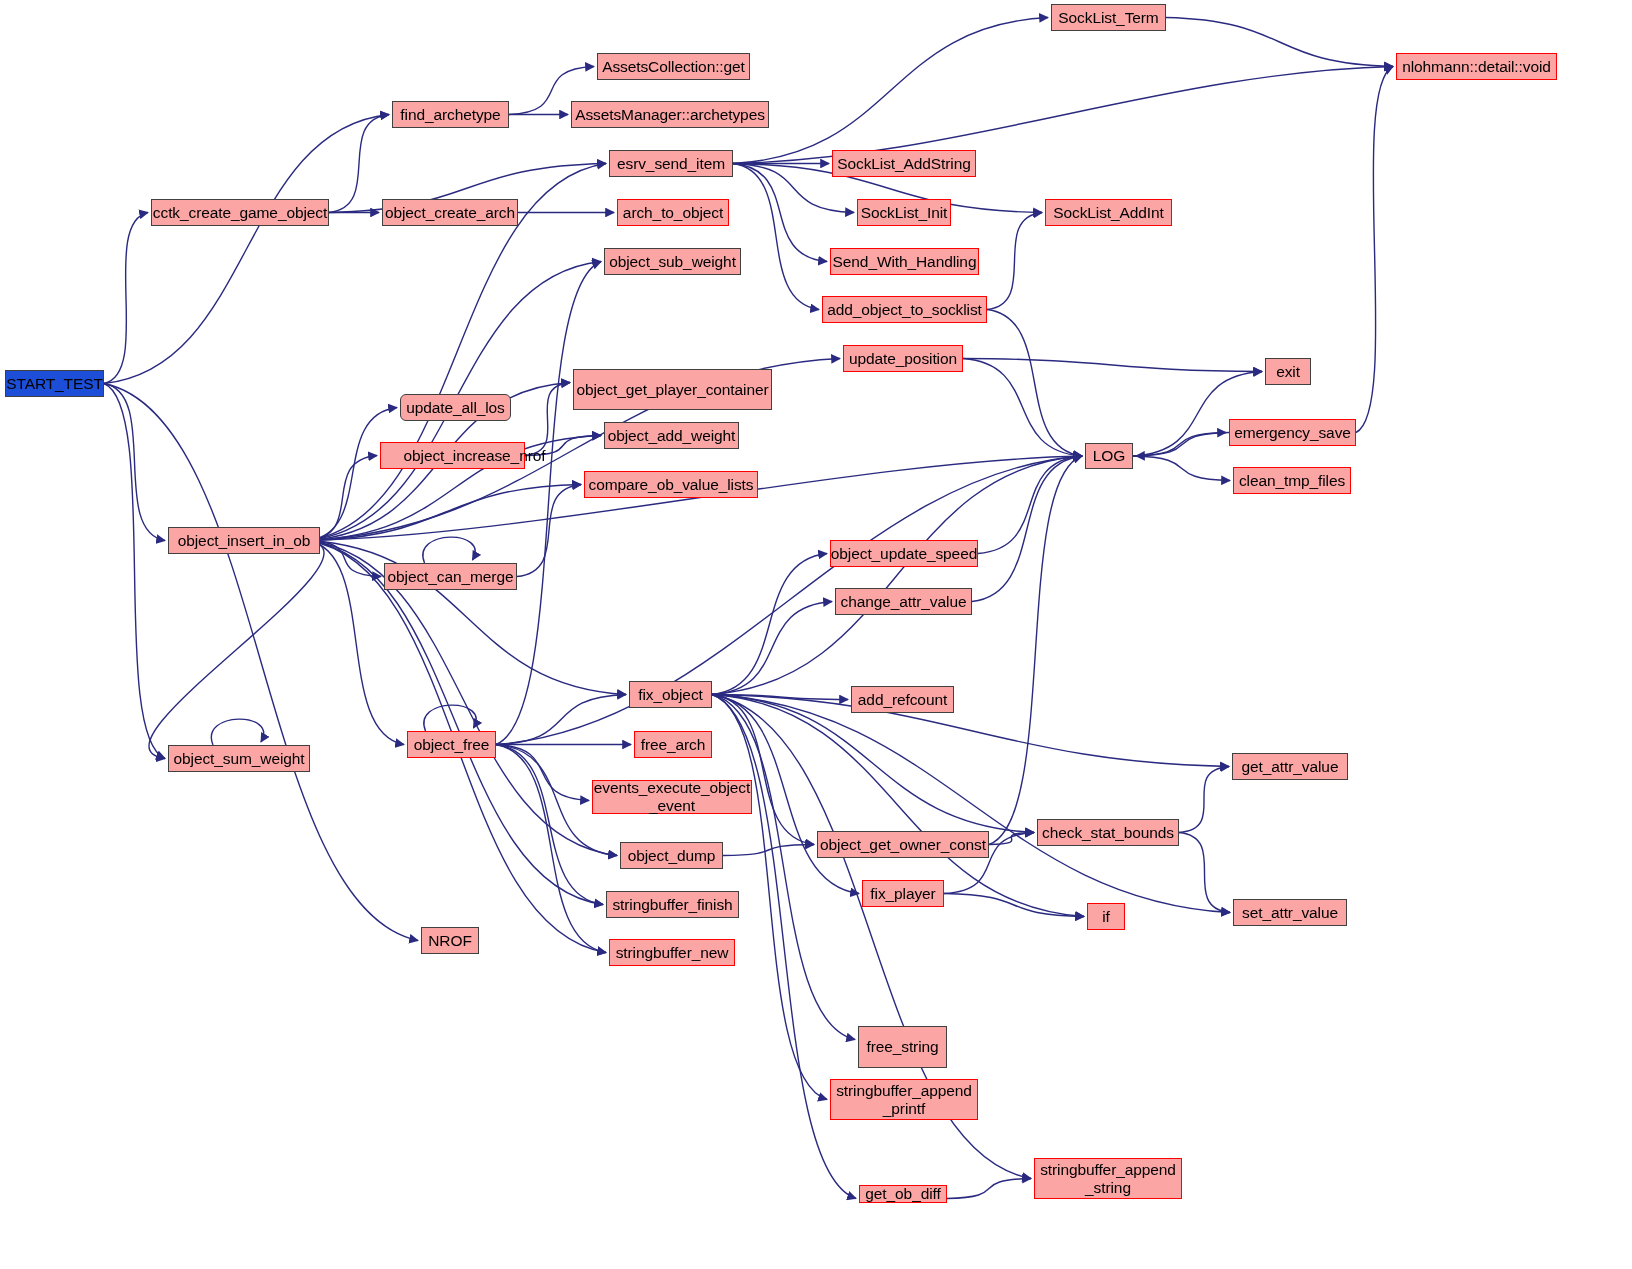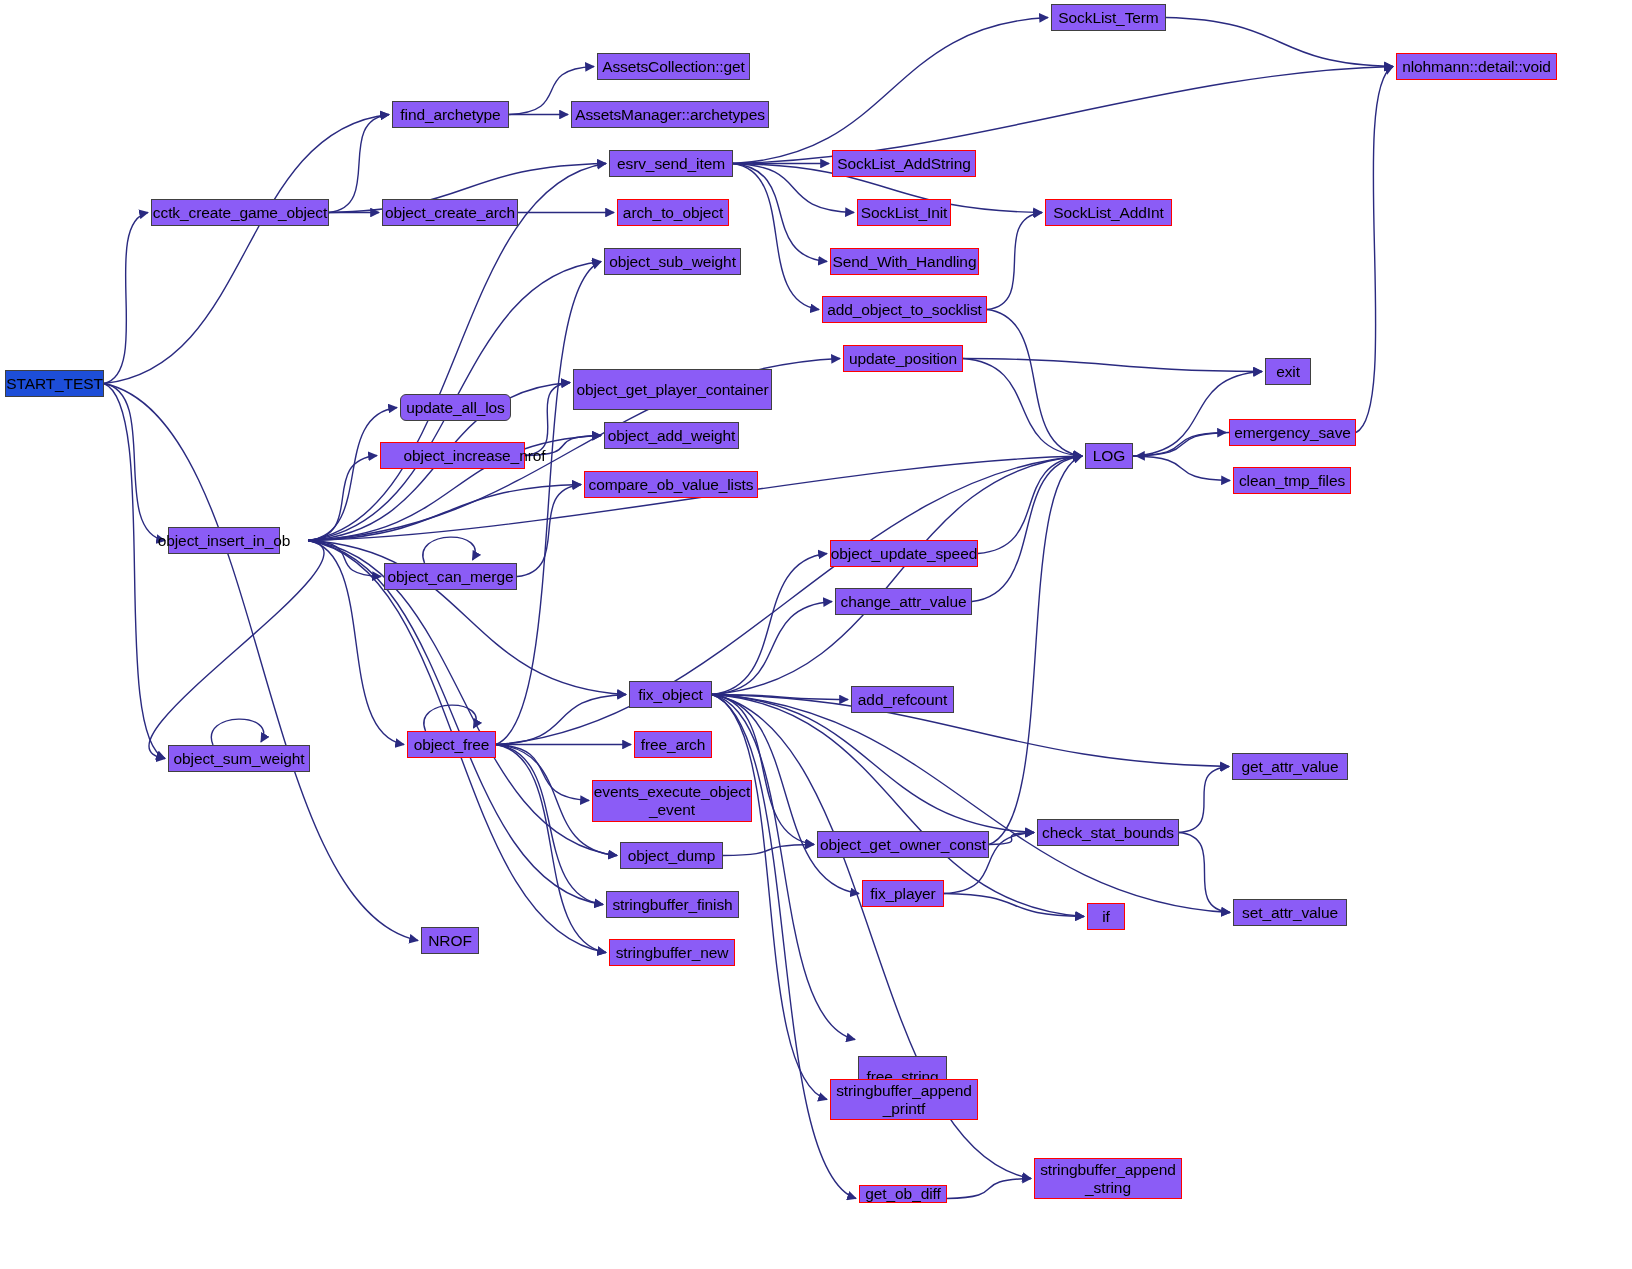--- a/index.html
+++ b/index.html
@@ -23,21 +23,21 @@
     height: 1269px;
     pointer-events: none;
   }
   .node {
     position: absolute;
     box-sizing: border-box;
     display: flex;
     align-items: center;
     justify-content: center;
     text-align: center;
-    background: #8b5cf6;
+    background: #fca5a5;
     border: 1px solid #404040;
     color: #000000;
     font-size: 15.5px;
     line-height: 1.16;
     letter-spacing: -0.1px;
     white-space: pre;
     z-index: 5;
   }
   .node.red {
     border-color: #ff0000;
@@ -162,41 +162,41 @@
       <div class="node red" style="left: 843px; top: 345px; width: 120px; height: 27px;">update_position</div>
       <div class="node" style="left: 1265px; top: 358px; width: 46px; height: 27px;">exit</div>
       <div class="node" style="left: 573px; top: 369px; width: 199px; height: 41px;">object_get_player_container</div>
       <div class="node" style="left: 400px; top: 394px; width: 111px; height: 27px; border-radius: 6px;">update_all_los</div>
       <div class="node red" style="left: 1229px; top: 419px; width: 127px; height: 27px;">emergency_save</div>
       <div class="node" style="left: 604px; top: 422px; width: 135px; height: 27px;">object_add_weight</div>
       <div class="node red" style="left: 380px; top: 442px; width: 145px; height: 27px; padding-left: 44px;">object_increase_nrof</div>
       <div class="node" style="left: 1085px; top: 443px; width: 48px; height: 26px;">LOG</div>
       <div class="node red" style="left: 1233px; top: 467px; width: 118px; height: 27px;">clean_tmp_files</div>
       <div class="node red" style="left: 584px; top: 471px; width: 174px; height: 27px;">compare_ob_value_lists</div>
-      <div class="node" style="left: 168px; top: 527px; width: 112px; height: 27px;">object_insert_in_ob</div>
+      <div class="node" style="left: 168px; top: 527px; width: 152px; height: 27px;">object_insert_in_ob</div>
       <div class="node red" style="left: 830px; top: 540px; width: 148px; height: 27px;">object_update_speed</div>
       <div class="node" style="left: 384px; top: 563px; width: 133px; height: 27px;">object_can_merge</div>
       <div class="node" style="left: 835px; top: 588px; width: 137px; height: 27px;">change_attr_value</div>
       <div class="node" style="left: 629px; top: 681px; width: 83px; height: 27px;">fix_object</div>
       <div class="node" style="left: 851px; top: 686px; width: 103px; height: 27px;">add_refcount</div>
       <div class="node red" style="left: 407px; top: 731px; width: 89px; height: 27px;">object_free</div>
       <div class="node red" style="left: 634px; top: 731px; width: 78px; height: 27px;">free_arch</div>
       <div class="node" style="left: 168px; top: 745px; width: 142px; height: 27px;">object_sum_weight</div>
       <div class="node" style="left: 1232px; top: 753px; width: 116px; height: 27px;">get_attr_value</div>
-      <div class="node red" style="left: 592px; top: 780px; width: 160px; height: 42px;">events_execute_object
+      <div class="node red" style="left: 592px; top: 780px; width: 160px; height: 34px;">events_execute_object
 _event</div>
       <div class="node" style="left: 1037px; top: 819px; width: 142px; height: 27px;">check_stat_bounds</div>
       <div class="node" style="left: 817px; top: 831px; width: 172px; height: 27px;">object_get_owner_const</div>
       <div class="node" style="left: 620px; top: 842px; width: 103px; height: 27px;">object_dump</div>
       <div class="node red" style="left: 862px; top: 880px; width: 82px; height: 27px;">fix_player</div>
       <div class="node" style="left: 1233px; top: 899px; width: 114px; height: 27px;">set_attr_value</div>
       <div class="node red" style="left: 1087px; top: 903px; width: 38px; height: 27px;">if</div>
       <div class="node" style="left: 606px; top: 891px; width: 133px; height: 27px;">stringbuffer_finish</div>
       <div class="node" style="left: 421px; top: 927px; width: 58px; height: 27px;">NROF</div>
       <div class="node red" style="left: 609px; top: 939px; width: 126px; height: 27px;">stringbuffer_new</div>
-      <div class="node" style="left: 858px; top: 1026px; width: 89px; height: 42px; margin-top: 30px;">free_string</div>
+      <div class="node" style="left: 858px; top: 1026px; width: 89px; height: 42px;">free_string</div>
       <div class="node red" style="left: 830px; top: 1079px; width: 148px; height: 41px;">stringbuffer_append
 _printf</div>
       <div class="node red" style="left: 1034px; top: 1158px; width: 148px; height: 41px;">stringbuffer_append
 _string</div>
       <div class="node red" style="left: 859px; top: 1185px; width: 88px; height: 18px;">get_ob_diff</div>
     </div>
 </div>
 
 </body></html>

